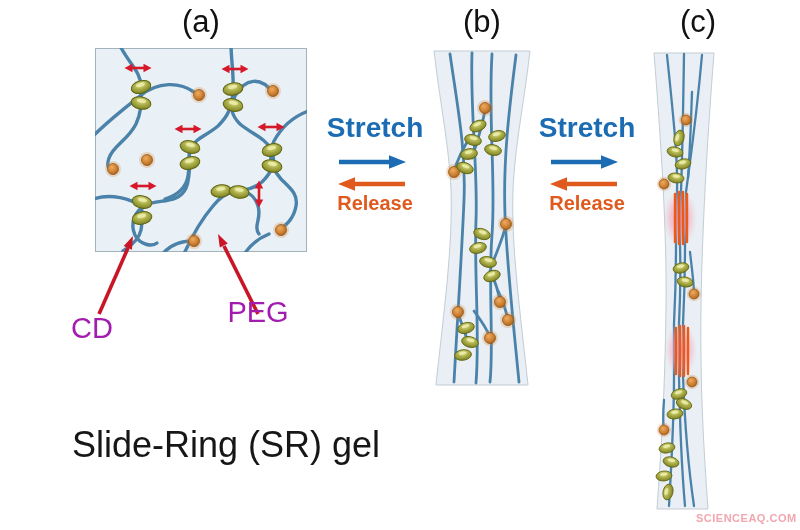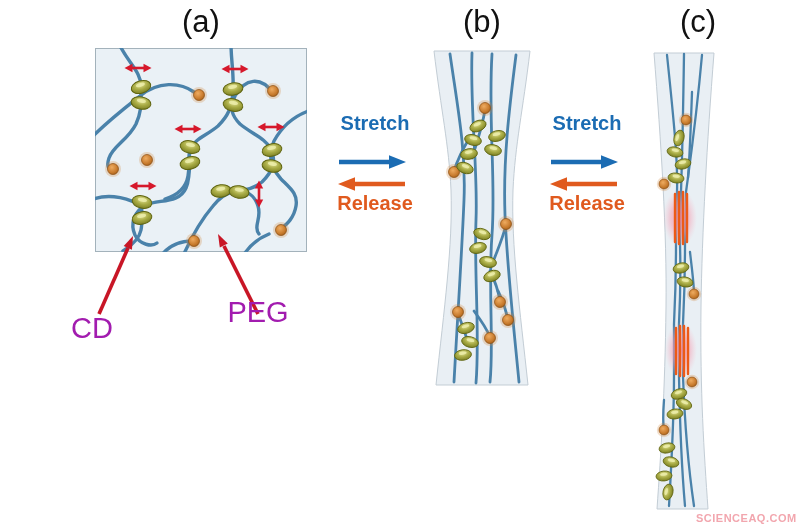--- a/index.html
+++ b/index.html
@@ -1,21 +1,21 @@
 <!DOCTYPE html>
 <html><head>
 <meta charset="utf-8">
 <style>
   html,body{margin:0;padding:0;background:#fff;}
   .fig{position:relative;width:800px;height:530px;background:#ffffff;overflow:hidden;
        font-family:"Liberation Sans",sans-serif;}
   .abs{position:absolute;}
   .panel-label{font-size:31px;color:#111;text-align:center;}
   .mol-label{font-size:29px;color:#a21caf;text-align:center;}
-  .stretch-label{font-size:20px;font-weight:bold;color:#1b6cb3;text-align:center;}
+  .stretch-label{font-size:28px;font-weight:bold;color:#1b6cb3;text-align:center;}
   .release-label{font-size:20px;font-weight:bold;color:#e05a1e;text-align:center;}
   .caption{font-size:36px;color:#161616;}
   .watermark{font-size:11px;font-weight:bold;color:#f2a6ae;letter-spacing:0.5px;}
   svg{display:block;}
   .chain{fill:none;stroke:#4a82aa;stroke-linecap:round;}
   .chain-a{stroke-width:3.4;}
   .chain-b{stroke-width:2.8;}
   .chain-c{stroke-width:2.3;}
   .taut{fill:none;stroke:#ed5a17;stroke-width:2.4;stroke-linecap:round;}
 </style>
@@ -230,16 +230,17 @@
     </g>
     <g>
       <path d="M258,314 L224,246" stroke="#c81626" stroke-width="3.6" fill="none"></path>
       <polygon points="218,234 227.8,243.6 219.8,247.6" fill="#c81626"></polygon>
     </g>
   </svg>
 
   <div class="abs mol-label" style="left:64px;top:312px;width:56px">CD</div>
   <div class="abs mol-label" style="left:222px;top:296px;width:72px">PEG</div>
 
+  <div class="abs caption" style="left:72px;top:424px">Slide-Ring (SR) gel</div>
 
   <div class="abs watermark" style="left:696px;top:512px">SCIENCEAQ.COM</div>
 
 </div>
 
 </body></html>

